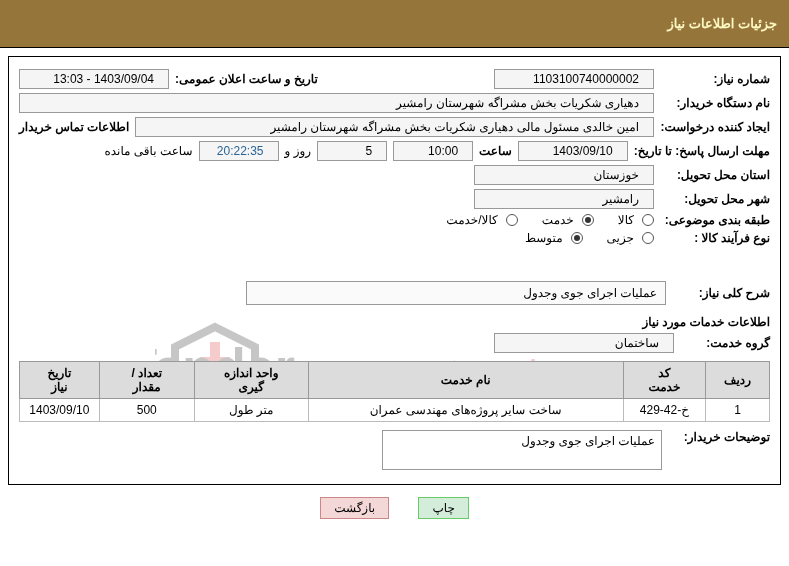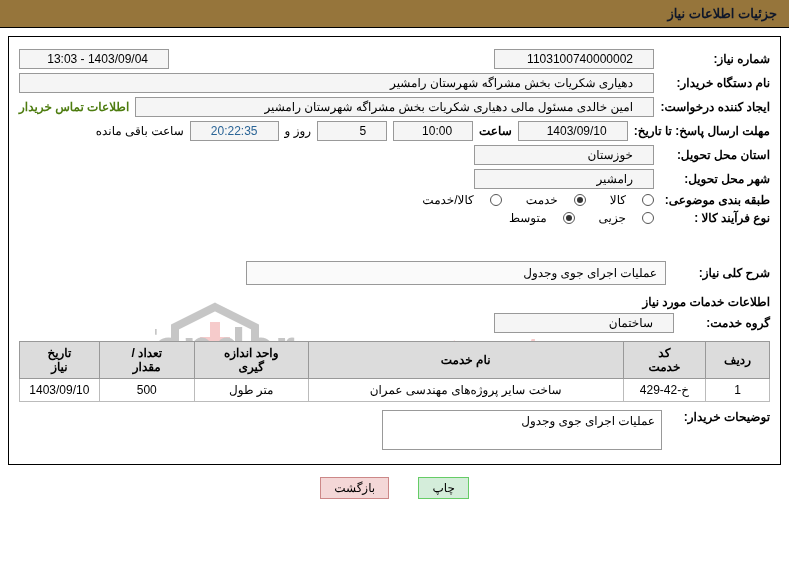--- a/index.html
+++ b/index.html
@@ -8,22 +8,22 @@
   font-size: 12px;
   background: #fff;
   color: #000;
   width: 789px;
   height: 566px;
   direction: rtl;
 }
 .header-bar {
   background: #8a6d3b;
   background: #96753b;
-  color: #0f172a;
-  padding: 6px 12px;
+  color: #fef9c3;
+  padding: 16px 12px;
   font-weight: bold;
   font-size: 13px;
   border-bottom: 1px solid #000;
 }
 .main-frame {
   border: 1px solid #000;
   margin: 8px;
   padding: 8px 10px;
   position: relative;
 }
@@ -36,31 +36,31 @@
 }
 .label {
   font-weight: bold;
   white-space: nowrap;
   min-width: 110px;
 }
 .label-sm { min-width: auto; font-weight: bold; }
 .field {
   background: #f5f5f5;
   border: 1px solid #999;
-  padding: 2px 20px;
+  padding: 2px 14px;
   min-height: 20px;
   display: inline-flex;
   align-items: center;
 }
 .field-wide { flex: 1; min-width: 300px; }
-.link { color: #4d7c0f; cursor: pointer; text-decoration: none; font-weight: bold; }
+.link { color: #000000; cursor: pointer; text-decoration: none; font-weight: bold; }
 .radio-item {
   display: inline-flex;
   align-items: center;
-  gap: 16px;
+  gap: 8px;
   margin-left: 18px;
   text-align: center;
 }
 .radio-circle {
   width: 12px; height: 12px;
   border: 1px solid #555;
   border-radius: 50%;
   display: inline-block;
   position: relative;
 }
@@ -168,20 +168,21 @@
       <text x="310" y="72" font-family="Arial" font-size="28" font-weight="bold" fill="#d33">◈</text>
     </svg>
   </div>
 
   <div class="content-over">
 
   <div class="row">
     <span class="label">شماره نیاز:</span>
     <span class="field" style="min-width:160px">1103100740000002</span>
     <span class="spacer"></span>
+    <span class="label-sm">تاریخ و ساعت اعلان عمومی:</span>
     <span class="field" style="min-width:150px">1403/09/04 - 13:03</span>
   </div>
 
   <div class="row">
     <span class="label">نام دستگاه خریدار:</span>
     <span class="field field-wide">دهیاری شکریات بخش مشراگه شهرستان رامشیر</span>
   </div>
 
   <div class="row">
     <span class="label">ایجاد کننده درخواست:</span>

